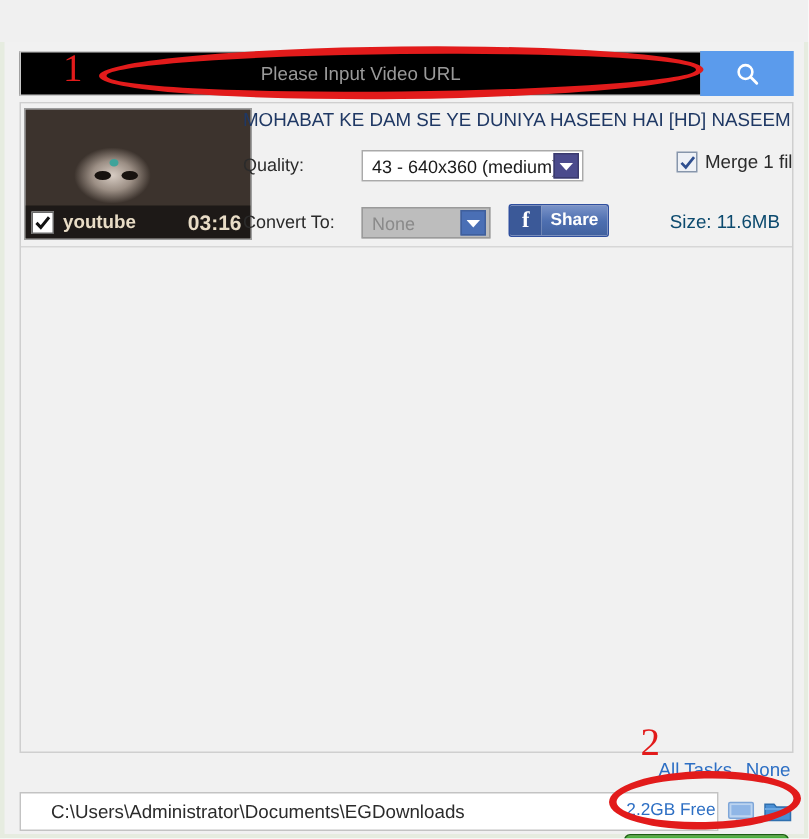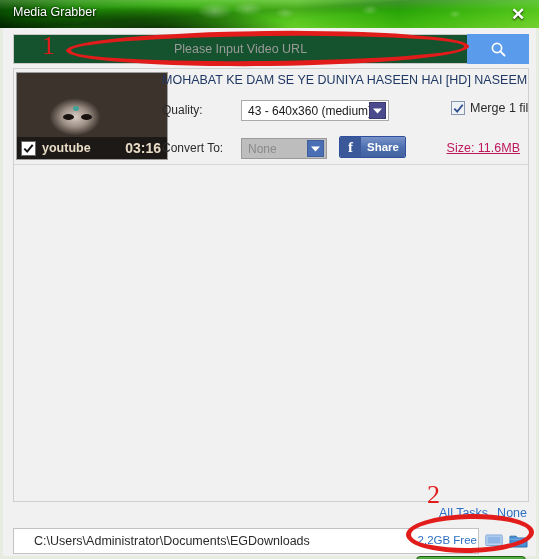--- a/index.html
+++ b/index.html
@@ -86,21 +86,21 @@
     left: 10px; top: 6px;
     width: 516px; height: 30px;
     display: flex;
   }
   .url-input {
     flex: 1;
     height: 30px;
     box-sizing: border-box;
     border: 1px solid #c9c9c9;
     border-right: none;
-    background: #14532d;
+    background: #000000;
     font-family: "Liberation Sans", sans-serif;
     font-size: 12.5px;
     color: #9a9a9a;
     text-align: center;
     outline: none;
     padding: 0 6px;
   }
   .url-input::placeholder { color: #9a9a9a; opacity: 1; }
   .search-btn {
     width: 62px;
@@ -289,22 +289,21 @@
     background: linear-gradient(180deg, #7a93c8 0%, #4e6fb0 52%, #42629f 100%);
     color: #ffffff;
     font-size: 11.5px;
     font-weight: bold;
     display: flex; align-items: center;
   }
   .size-text {
     position: absolute;
     right: 8px; top: 72px;
     font-size: 12.5px;
-    color: #be185d;
-    text-decoration: underline;
+    color: #0c4a6e;
   }
 
   
   .tasks-row {
     position: absolute;
     right: 9px; top: 478px;
     display: flex;
     align-items: flex-start;
     gap: 9px;
   }
@@ -382,26 +381,20 @@
     border: 5px solid #e21b1b;
     border-radius: 50%;
     box-sizing: border-box;
   }
 </style>
 </head>
 <body>
 
 <div id="app">
 
-  <div class="titlebar">
-    <div class="titlebar-bg"></div>
-    <div class="titlebar-sheen"></div>
-    <div class="title-text">Media Grabber</div>
-    <div class="close-btn">✕</div>
-  </div>
 
   <div class="window-body">
 
     <div class="urlbar-row">
       <input class="url-input" type="text" placeholder="Please Input Video URL" style="">
       <div class="search-btn">
         <svg width="17" height="17" viewBox="0 0 17 17">
           <circle cx="7" cy="7" r="4.6" fill="none" stroke="#ffffff" stroke-width="1.7"></circle>
           <line x1="10.4" y1="10.4" x2="14.5" y2="14.5" stroke="#ffffff" stroke-width="1.9" stroke-linecap="round"></line>
         </svg>

